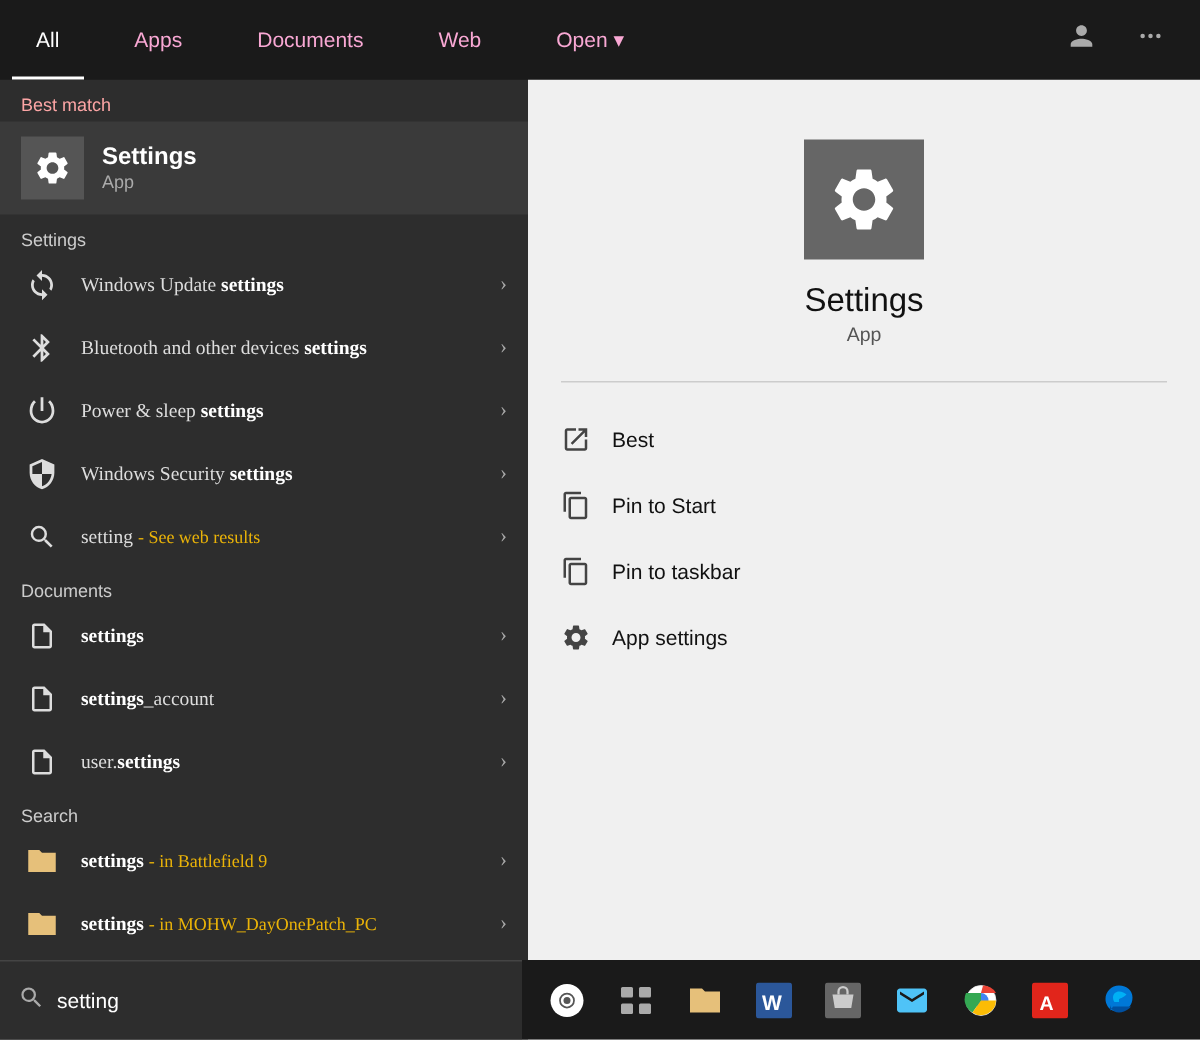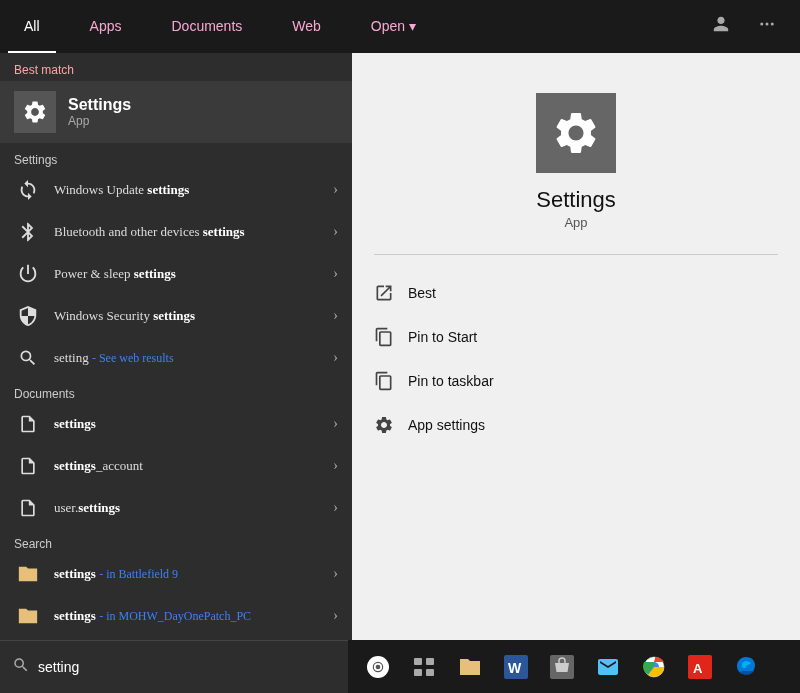--- a/index.html
+++ b/index.html
@@ -145,21 +145,21 @@
     }
     .result-text .bold {
       font-weight: 700;
       color: #fff;
     }
     .result-chevron {
       color: #aaa;
       font-size: 14px;
     }
     .result-text .subtitle {
-      color: #3b82f6;
+      color: #eab308;
       font-size: 12px;
       text-align: right;
     }
 
     
     .settings-section-label {
       font-size: 12px;
       color: #ccc;
       padding: 8px 14px 2px 14px;
     }

